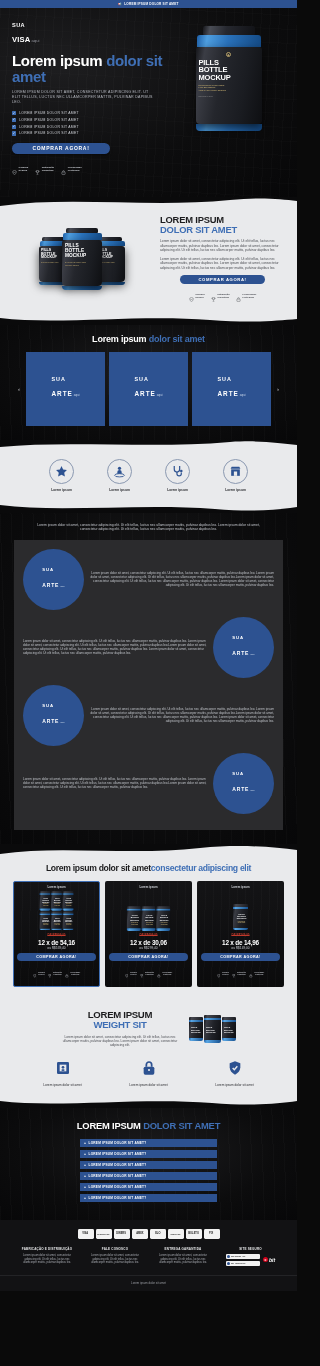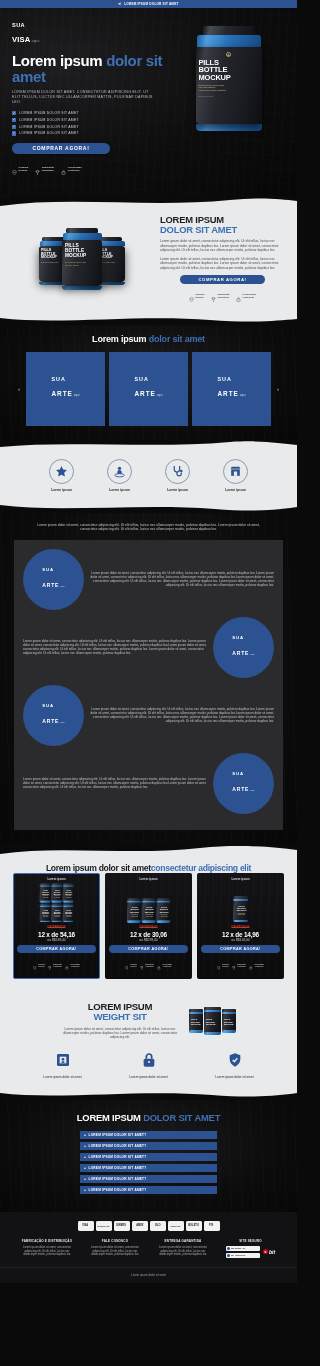--- a/index.html
+++ b/index.html
@@ -169,21 +169,21 @@
   .circ .art-l1 { font-size:4.3px; letter-spacing:.8px; line-height:4.5px; }
   .circ .art-l2 { font-size:5px; letter-spacing:.8px; line-height:5.2px; }
   .circ .art-aqui { font-size:2.4px; }
   .ptext { font-size:3.1px; line-height:4.1px; color:#bdc0c6; flex:1; }
   .ptext.r { text-align:right; }
 
   
   .pricing { padding:9px 0 12px 0; }
   .pricing-h {
     text-align:center; font-size:8.6px; font-weight:bold; letter-spacing:-.3px;
-    line-height:9.6px; color:#1c1c1e; padding:0 14px; 
+    line-height:9.6px; color:#1c1c1e; padding:0 14px; margin-bottom:8px;
   }
   .pricing-h .blue { color:#3f6fb5; }
   .cards { display:flex; justify-content:center; gap:5px; padding:0 10px; align-items:flex-start; }
   .pcard {
     width:87px; background:#111113; border-radius:2px; padding:4px 4px 5px 4px;
     text-align:center; position:relative;
     background-image:
       repeating-linear-gradient(91deg, rgba(255,255,255,.02) 0 1px, transparent 1px 8px),
       linear-gradient(#141416,#0b0b0c);
   }

